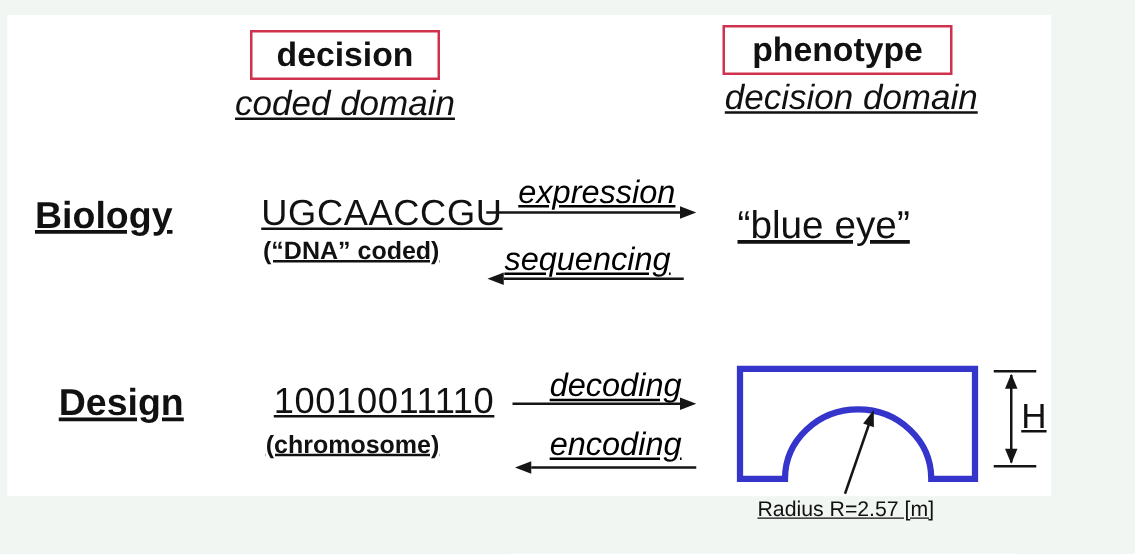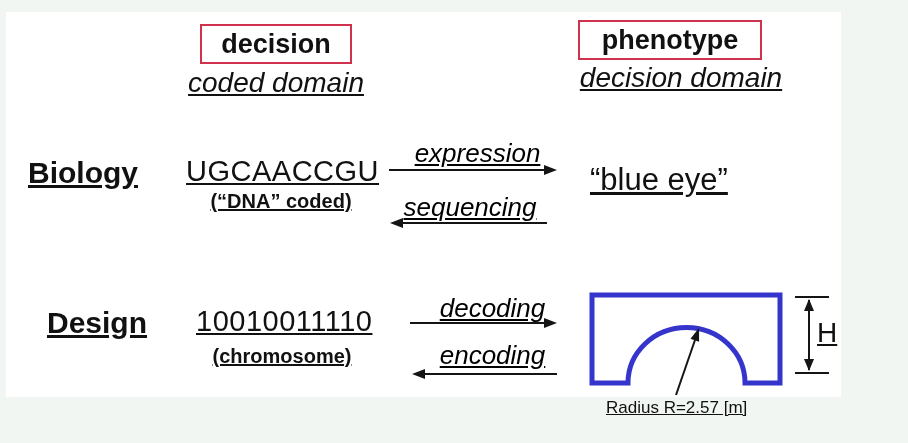--- a/index.html
+++ b/index.html
@@ -29,21 +29,21 @@
   .hdr-box.genotype  { left: 200px; top: 24px; width: 152px; height: 40px; }
   .hdr-box.phenotype { left: 578px; top: 20px; width: 184px; height: 40px; }
 
   .subhdr {
     font-style: italic; font-size: 28px; text-align: center;
   }
   .subhdr.coded    { left: 160px; top: 68px; width: 232px; }
   .subhdr.decision { left: 565px; top: 63px; width: 232px; }
 
   .rowname { font-weight: bold; font-size: 30px; }
-  .codetext { font-size: 29px; letter-spacing: 0.5px; }
+  .codetext { font-size: 29px; letter-spacing: 0.5px; margin-left: 23px; }
   .codenote { font-weight: bold; font-size: 20px; text-align: center; }
 
   .xform {
     color: #000000; font-style: italic; font-size: 26px; text-align: center;
   }
 
   .arrow-line { position: absolute; height: 2px; background: #151515; }
   .ah { position: absolute; width: 0; height: 0; }
   .ah.right { border-left: 13px solid #151515; border-top: 5px solid transparent; border-bottom: 5px solid transparent; }
   .ah.left  { border-right: 13px solid #151515; border-top: 5px solid transparent; border-bottom: 5px solid transparent; }

